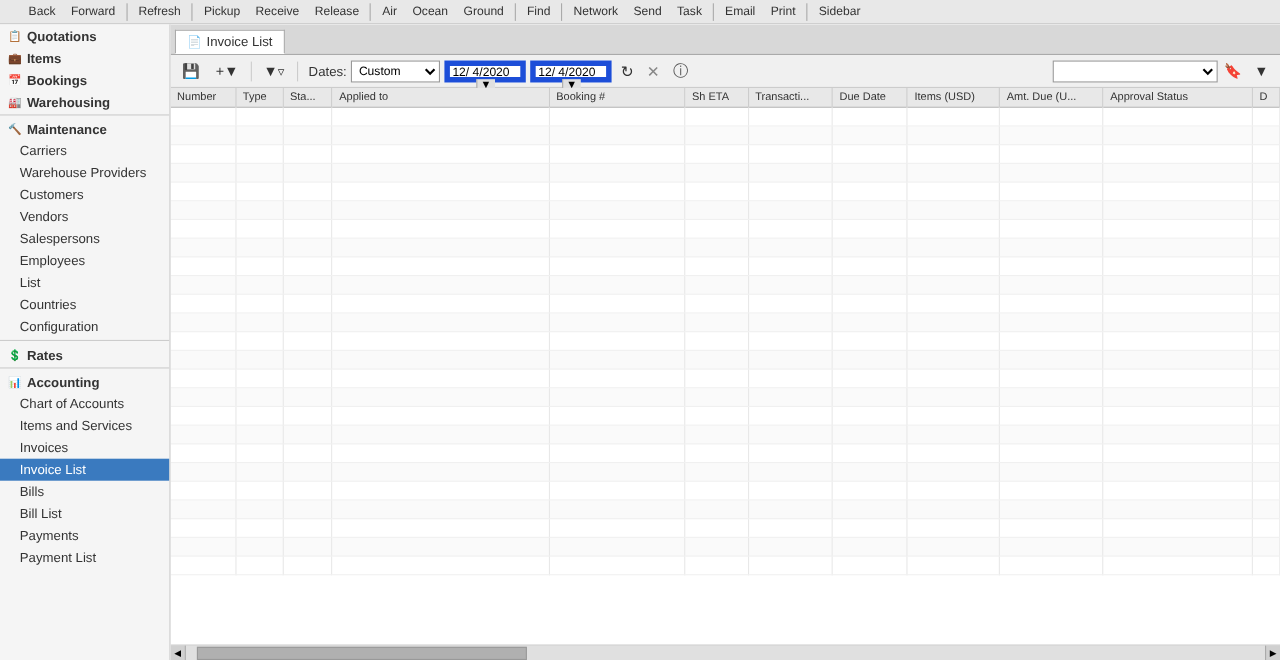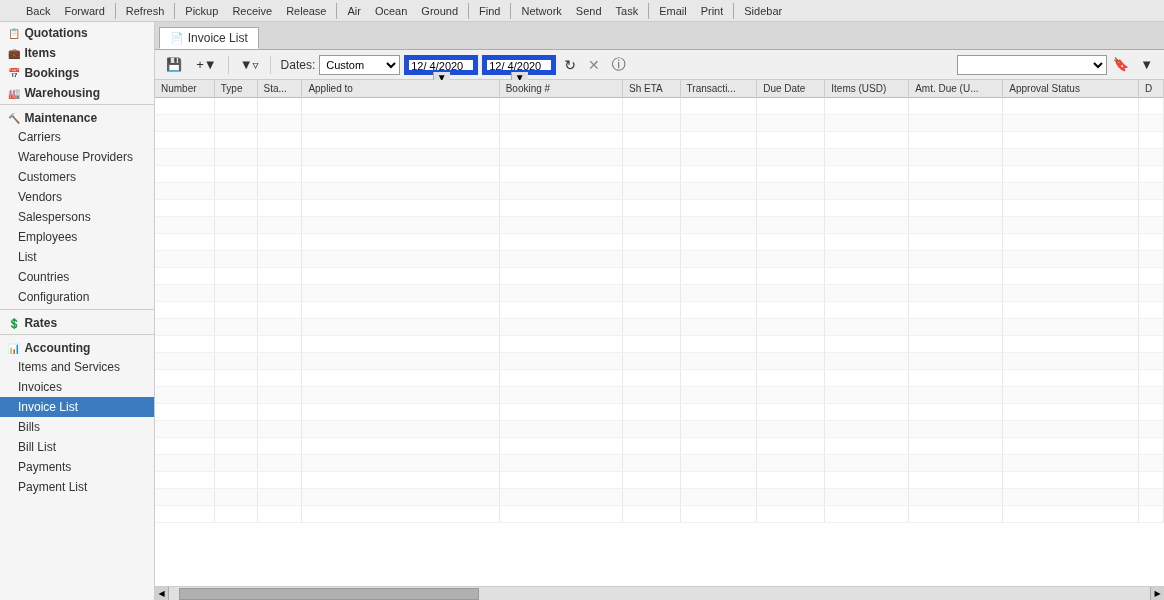--- a/index.html
+++ b/index.html
@@ -403,20 +403,23 @@
     </div>
     <div class="sidebar-divider"></div>
     <div class="sidebar-section">
       <span class="section-icon">💲</span>
       <span>Rates</span>
     </div>
     <div class="sidebar-divider"></div>
     <div class="sidebar-section">
       <span class="section-icon">📊</span>
       <span>Accounting</span>
+    </div>
+    <div class="sidebar-item">
+      <span>Chart of Accounts</span>
     </div>
     <div class="sidebar-item">
       <span>Items and Services</span>
     </div>
     <div class="sidebar-item">
       <span>Invoices</span>
     </div>
     <div class="sidebar-item active">
       <span>Invoice List</span>
     </div>

